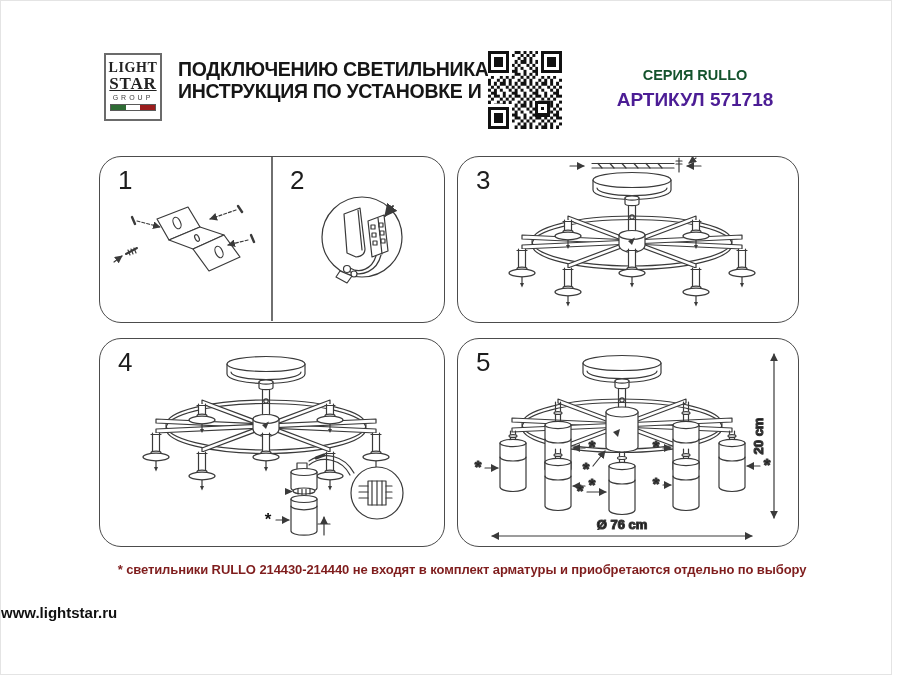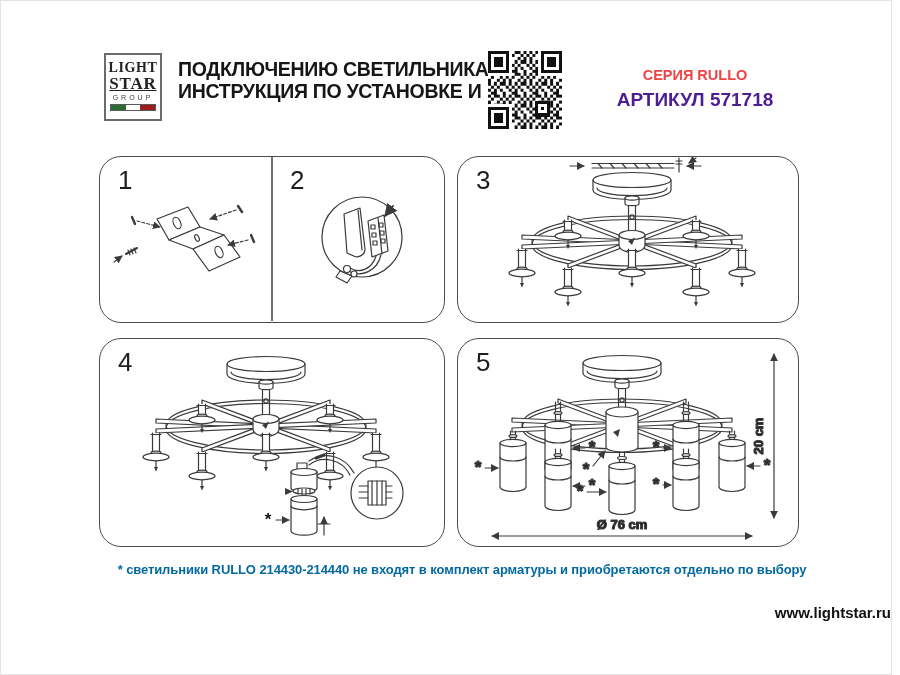--- a/index.html
+++ b/index.html
@@ -10,41 +10,41 @@
         box-sizing:border-box;display:flex;flex-direction:column;align-items:center;padding-top:5px;background:#fff;}
   .logo .w1{font-family:"Liberation Serif",serif;font-weight:bold;font-size:14px;letter-spacing:.6px;line-height:15px;color:#222;}
   .logo .w2{font-family:"Liberation Serif",serif;font-weight:bold;font-size:17px;letter-spacing:.8px;line-height:17px;color:#222;text-decoration:underline;}
   .logo .w3{font-size:7px;letter-spacing:3px;margin-top:2px;color:#3c3c3c;}
   .flag{margin-top:3px;width:44px;height:5px;border:1px solid #5a5a5a;display:flex;box-sizing:content-box;}
   .flag i{flex:1;display:block;}
   .title{position:absolute;left:177px;top:58px;font-size:19.5px;font-weight:bold;line-height:21.5px;
          letter-spacing:-.3px;color:#161616;}
   .qr{position:absolute;left:487px;top:50px;width:74px;height:78px;}
   .series-block{position:absolute;left:596px;top:66px;width:196px;text-align:center;}
-  .series{font-size:14.5px;font-weight:bold;color:#ef4444;}
+  .series{font-size:14.5px;font-weight:bold;color:#14532d;}
   .article{font-size:19px;font-weight:bold;margin-top:6px;color:#4c1d95;}
   
   .panel{position:absolute;border:1.6px solid #4c4c4c;border-radius:22px;box-sizing:border-box;background:#fff;}
   #box12{left:98px;top:155px;width:346px;height:167px;}
   #box3{left:456px;top:155px;width:342px;height:167px;}
   #box4{left:98px;top:337px;width:346px;height:209px;}
   #box5{left:456px;top:337px;width:342px;height:209px;}
   .pnum{position:absolute;font-size:26px;color:#1d1d1d;}
   .panel svg{position:absolute;left:0;top:0;}
   
   .ln{fill:none;stroke:#3a3a3a;stroke-width:1.2;stroke-linecap:round;stroke-linejoin:round;}
   .wf{fill:#fff;stroke:#3a3a3a;stroke-width:1.2;stroke-linejoin:round;}
   .fd{fill:#3a3a3a;stroke:none;}
   .dsh{stroke-dasharray:3,2;}
   text.ast{font-family:"Liberation Sans",sans-serif;font-weight:bold;font-size:17px;fill:#111;}
   text.dim{font-family:"Liberation Sans",sans-serif;font-weight:bold;font-size:13px;fill:#111;}
   
   .disclaimer{position:absolute;left:8px;right:0;top:561px;text-align:center;font-size:13px;
-              font-weight:bold;letter-spacing:-.1px;color:#0369a1;padding-left:24px;}
-  .website{position:absolute;left:0;right:0;top:603px;text-align:right;font-size:15px;font-weight:bold;color:#111;}
+              font-weight:bold;letter-spacing:-.1px;color:#7f1d1d;padding-left:24px;}
+  .website{position:absolute;left:0;right:0;top:603px;text-align:left;font-size:15px;font-weight:bold;color:#111;}
 </style>
 </head>
 <body>
 
 <div class="page">
 
   <div class="logo">
     <span class="w1">LIGHT</span>
     <span class="w2">STAR</span>
     <span class="w3">GROUP</span>

